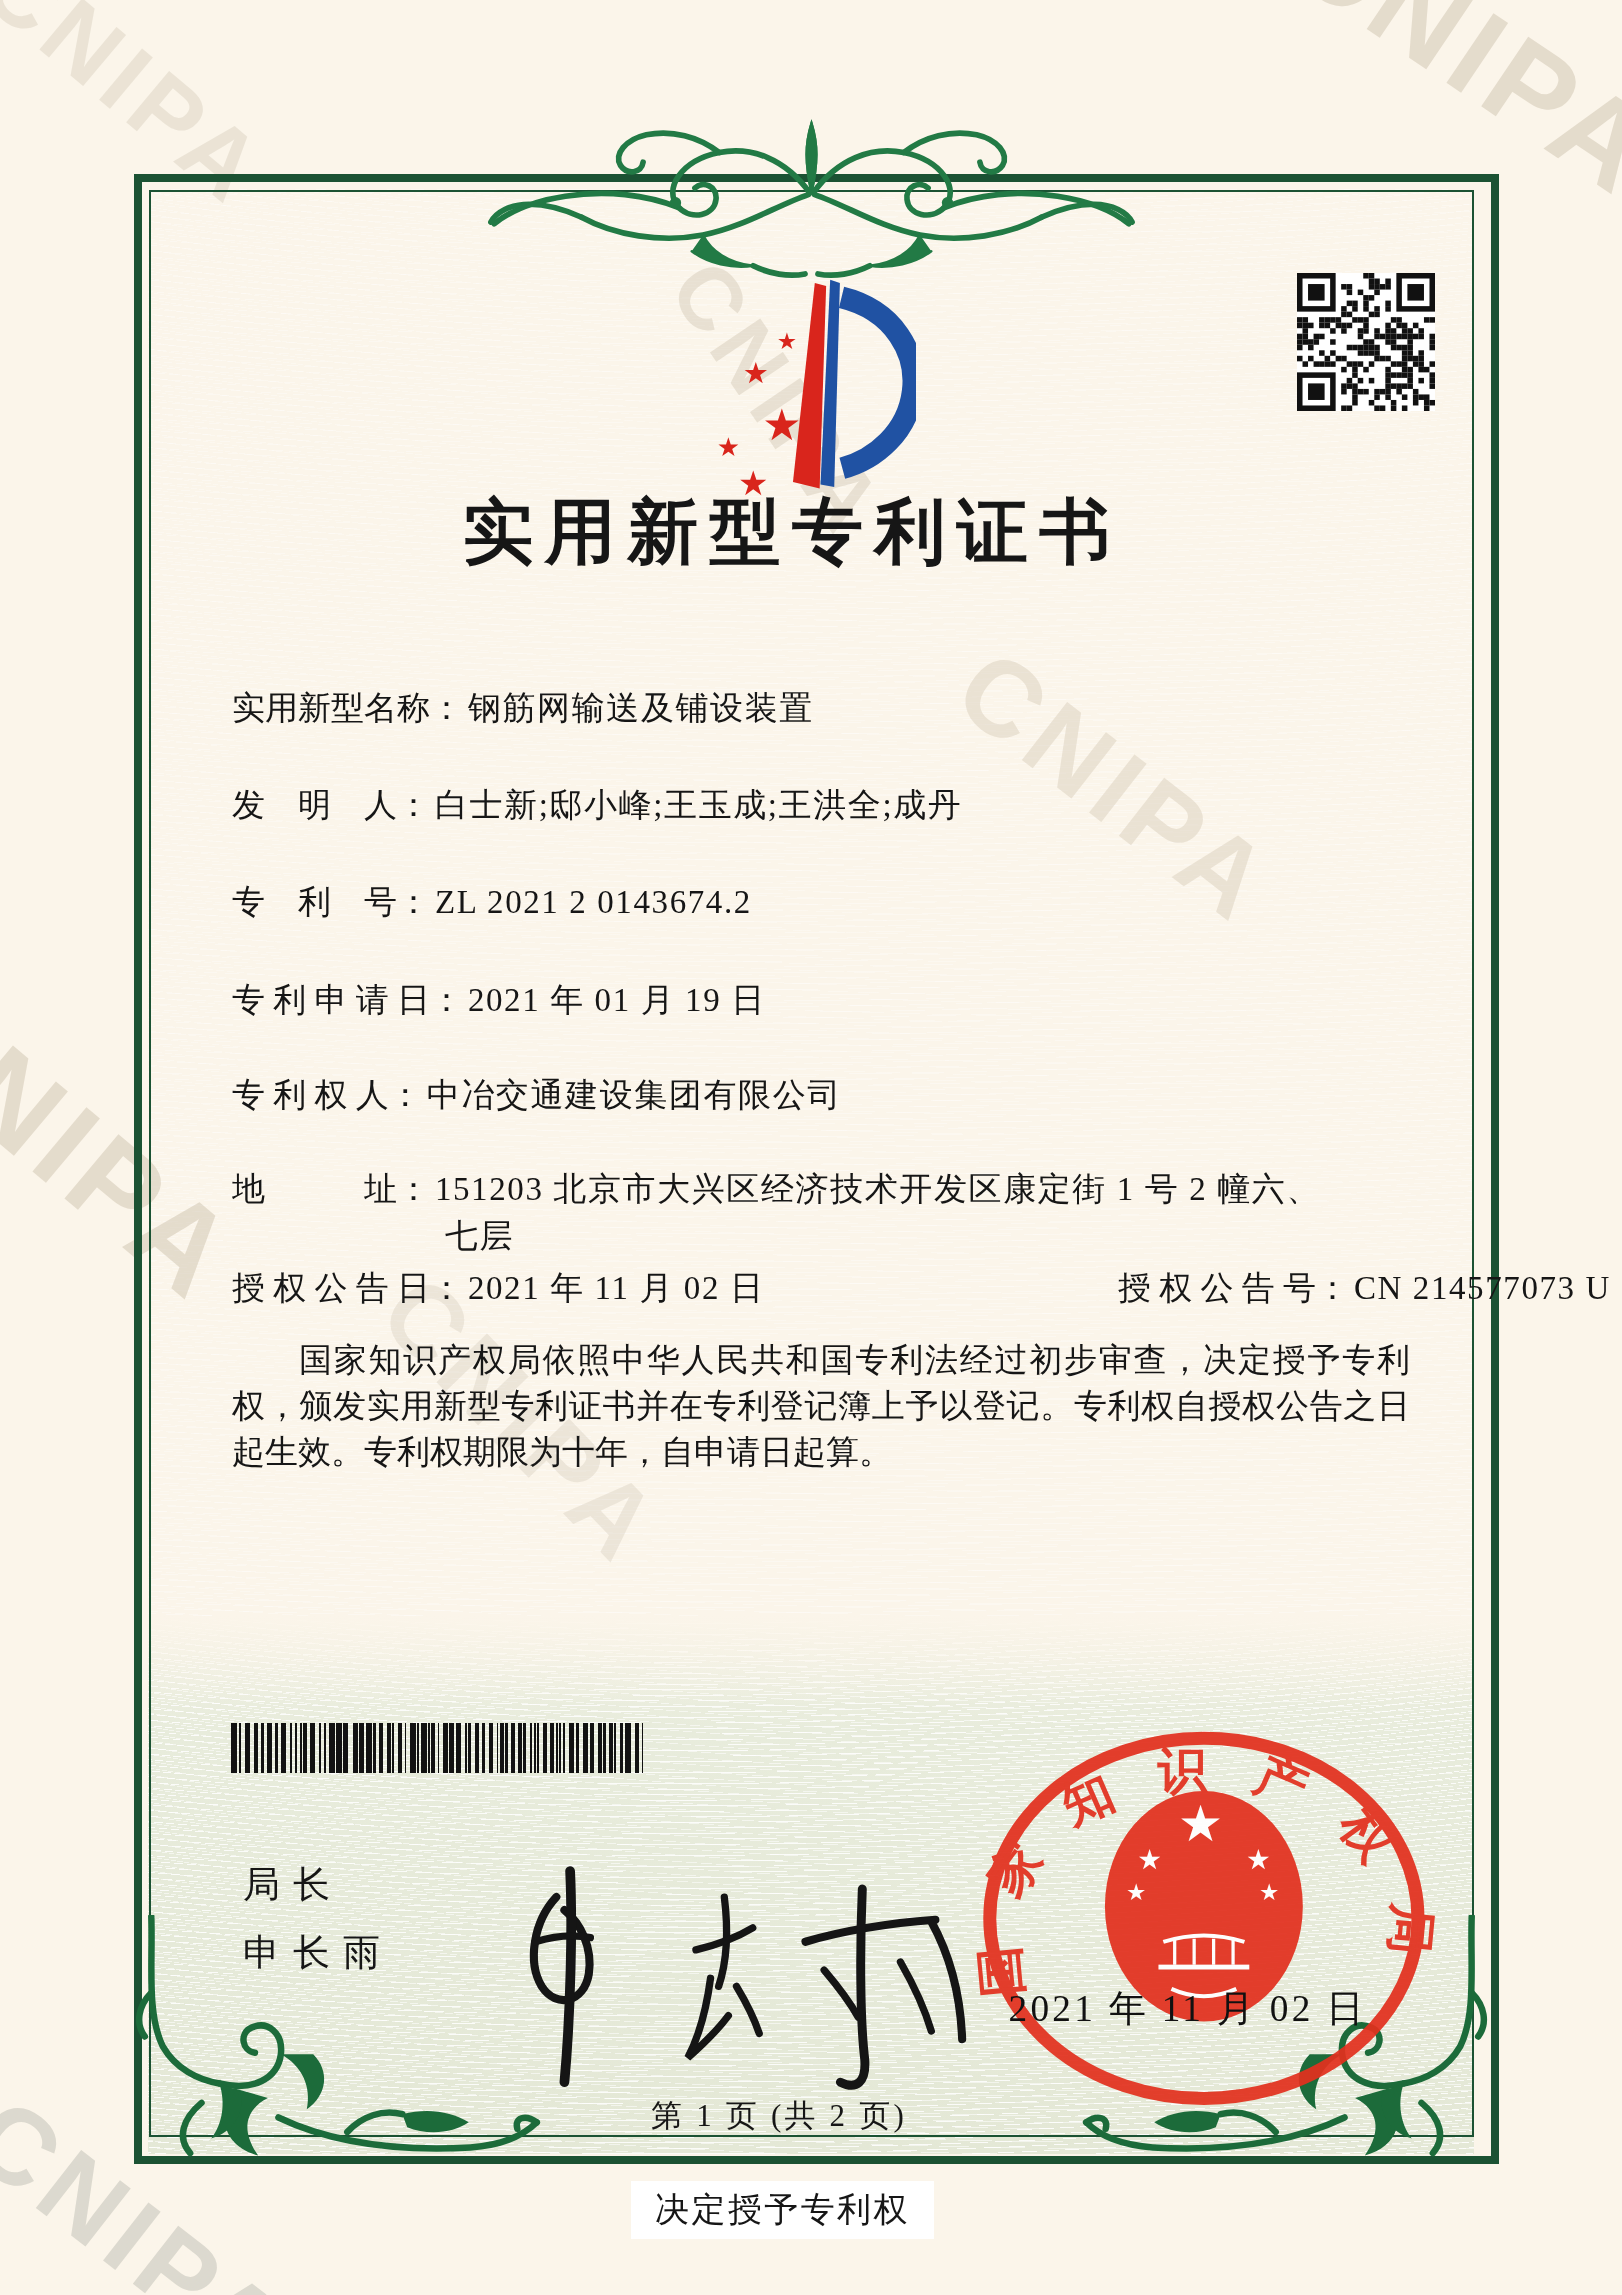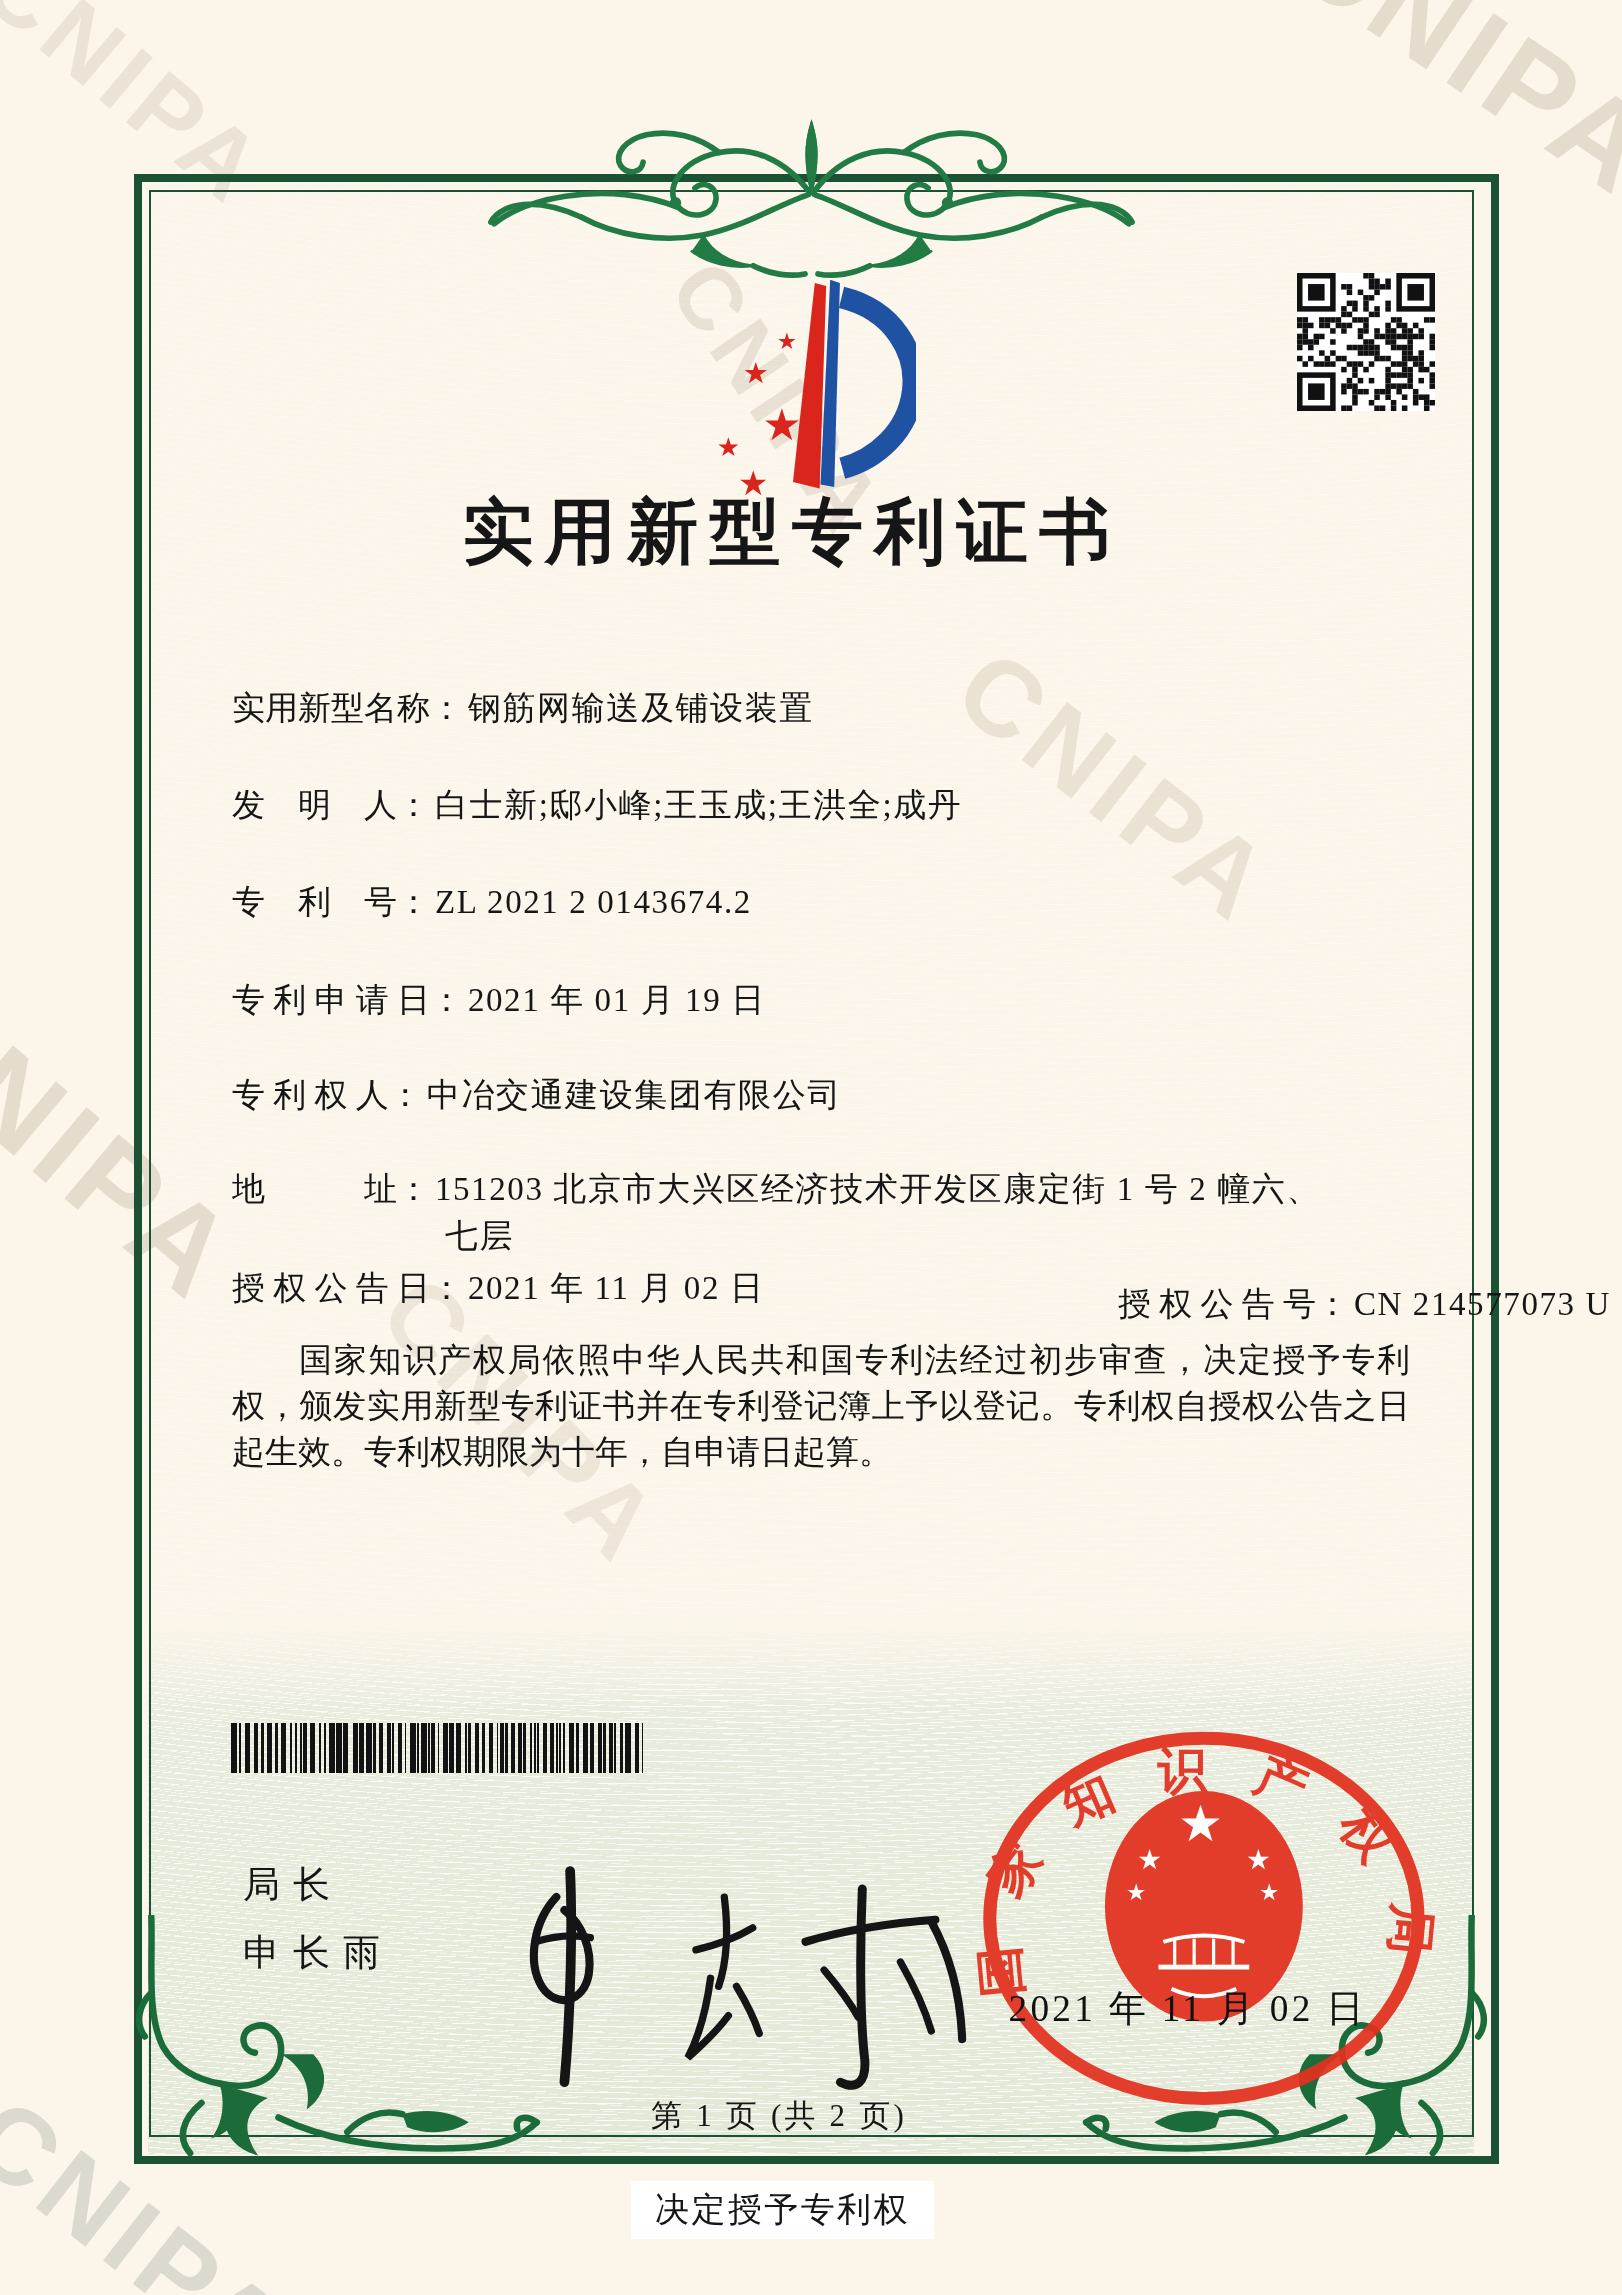--- a/index.html
+++ b/index.html
@@ -56,21 +56,21 @@
   .content{position:absolute;z-index:5;left:0;top:0;width:1623px;height:2295px;}
   .cert-no{position:absolute;left:232px;top:289px;font-size:36px;letter-spacing:4px;}
   .logo{position:absolute;left:712px;top:268px;width:204px;height:237px;}
   .qr{position:absolute;left:1297px;top:273px;width:138px;height:138px;background:#fff;padding:0;}
   .title{position:absolute;left:0;top:485px;width:1584px;text-align:center;
     font-size:71px;letter-spacing:11.4px;font-weight:600;}
   .frow{position:absolute;left:232px;font-size:33px;white-space:nowrap;}
   .flabel{display:inline-block;}
   .fvalue{display:inline-block;margin-left:4.9px;letter-spacing:1.6px;}
   .addr2{position:absolute;left:445px;font-size:33px;letter-spacing:1.6px;}
-  .grant-right{position:absolute;left:886px;top:16px;text-align:right;}
+  .grant-right{position:absolute;left:886px;top:0;text-align:right;}
   .body-text{
     position:absolute;left:232px;top:1337px;width:1178px;
     font-size:33px;line-height:46px;text-align:justify;
   }
   .body-text p{margin:0;text-indent:67px;font-family:Liberation Serif, serif;}
   .barcode{position:absolute;left:231px;top:1723px;width:419px;height:50px;font-size:0;}
   .barcode i{display:inline-block;height:100%;background:#121212;}
   .barcode s{display:inline-block;height:100%;}
   .signer-title{position:absolute;left:243px;top:1860px;font-size:37px;letter-spacing:13px;}
   .signer-name{position:absolute;left:243px;top:1928px;font-size:37px;letter-spacing:13px;}

